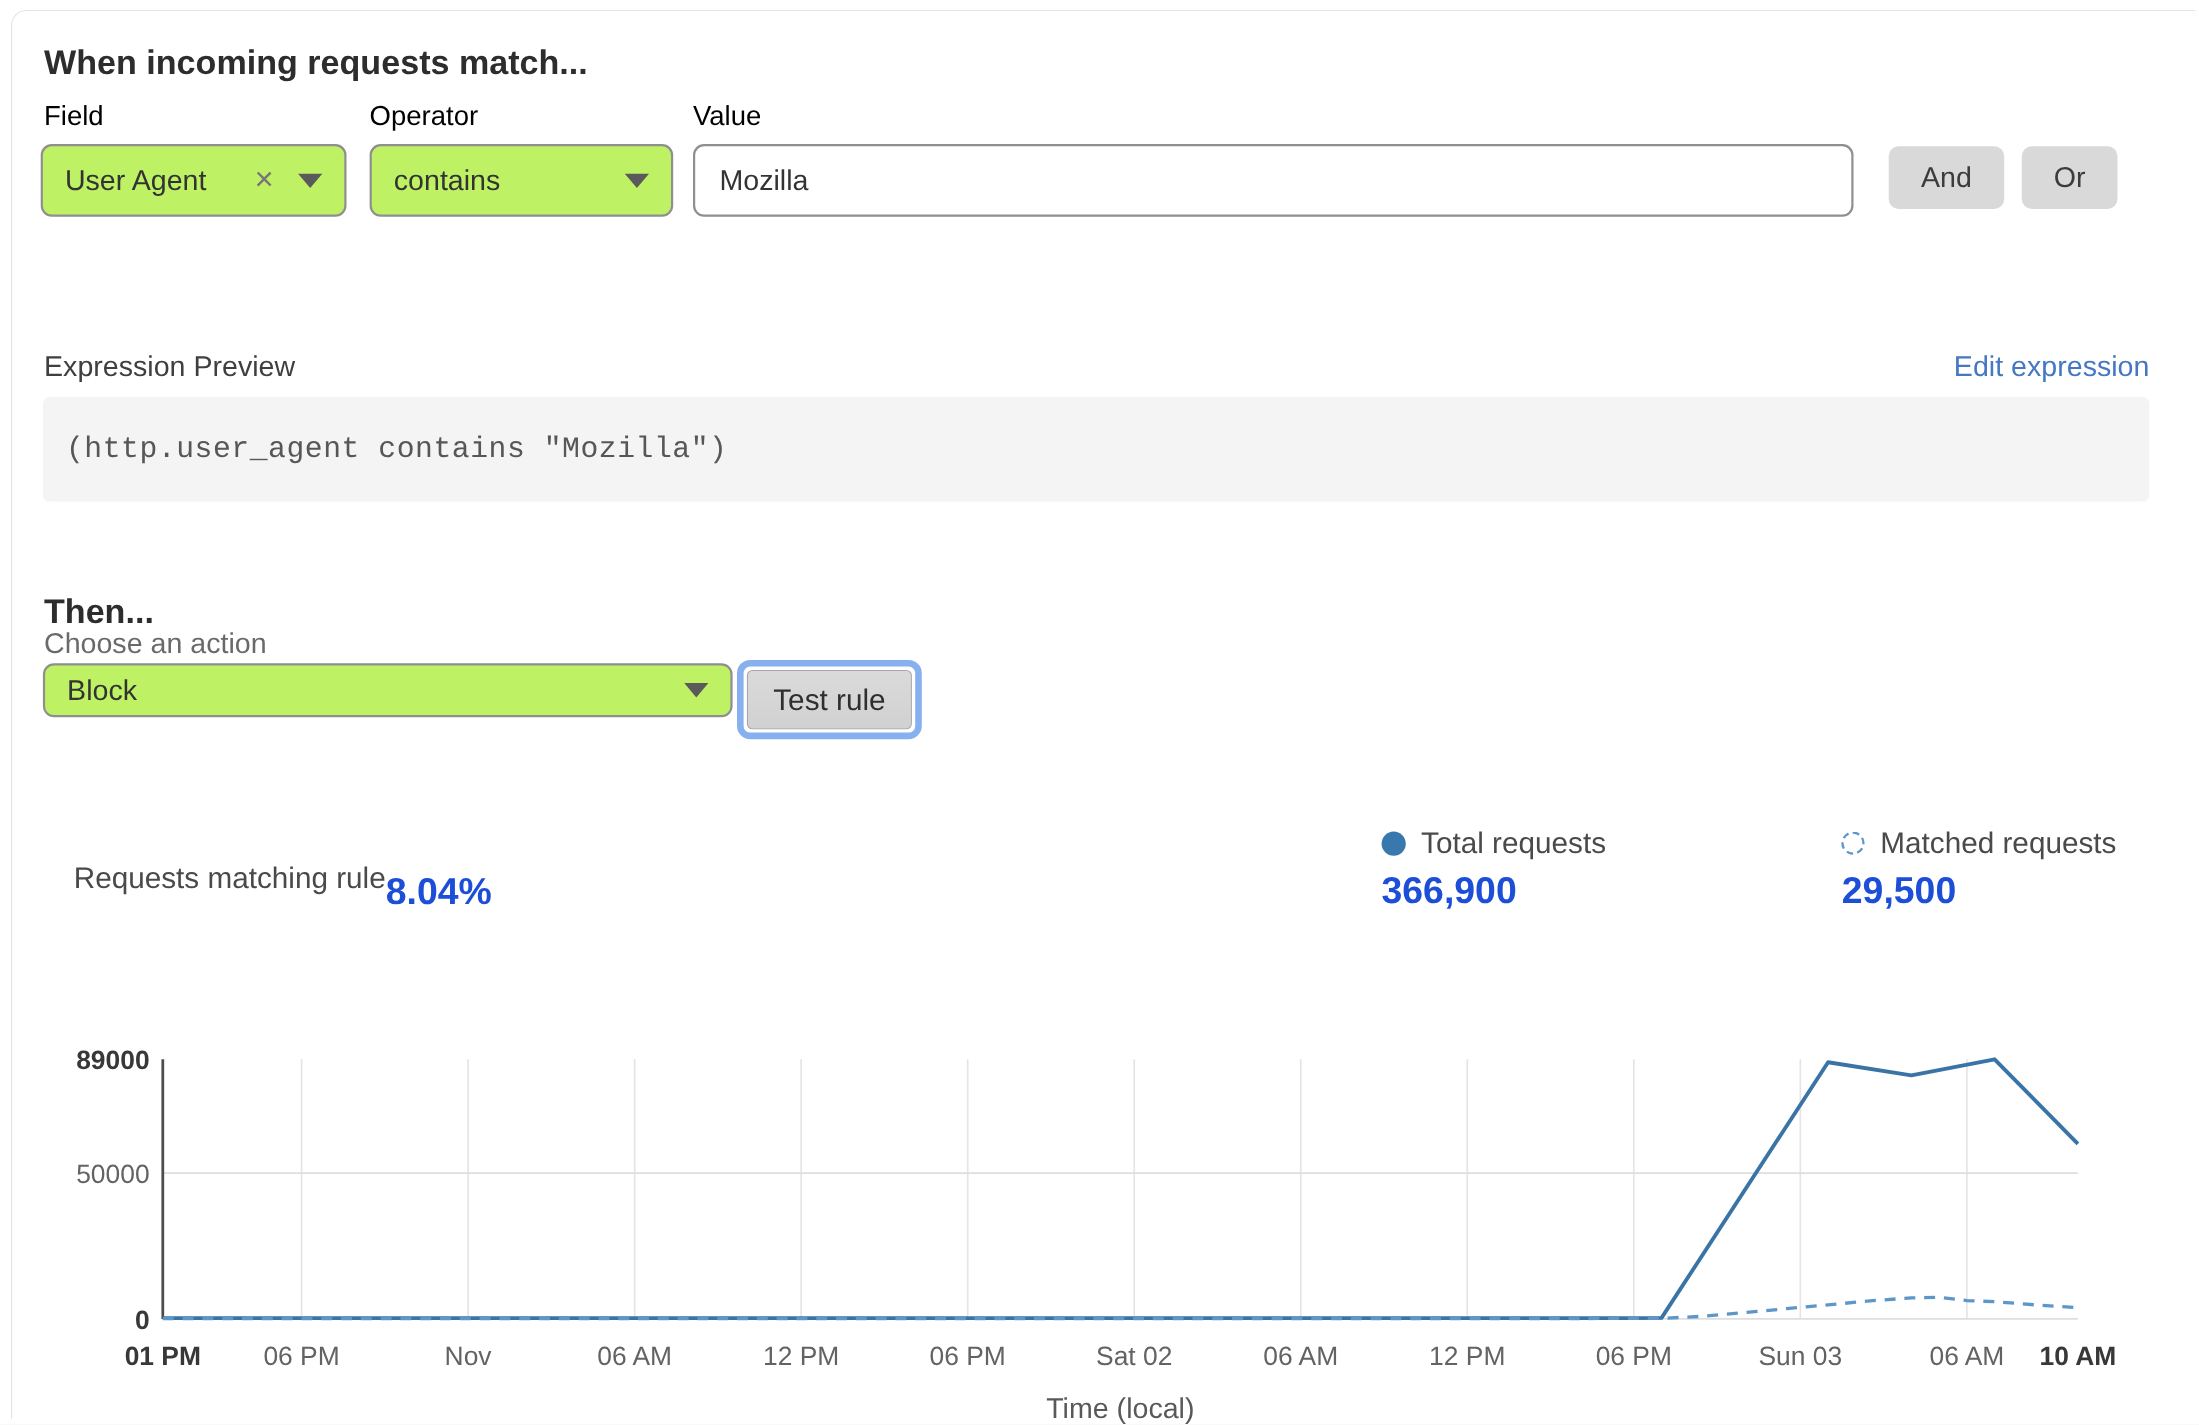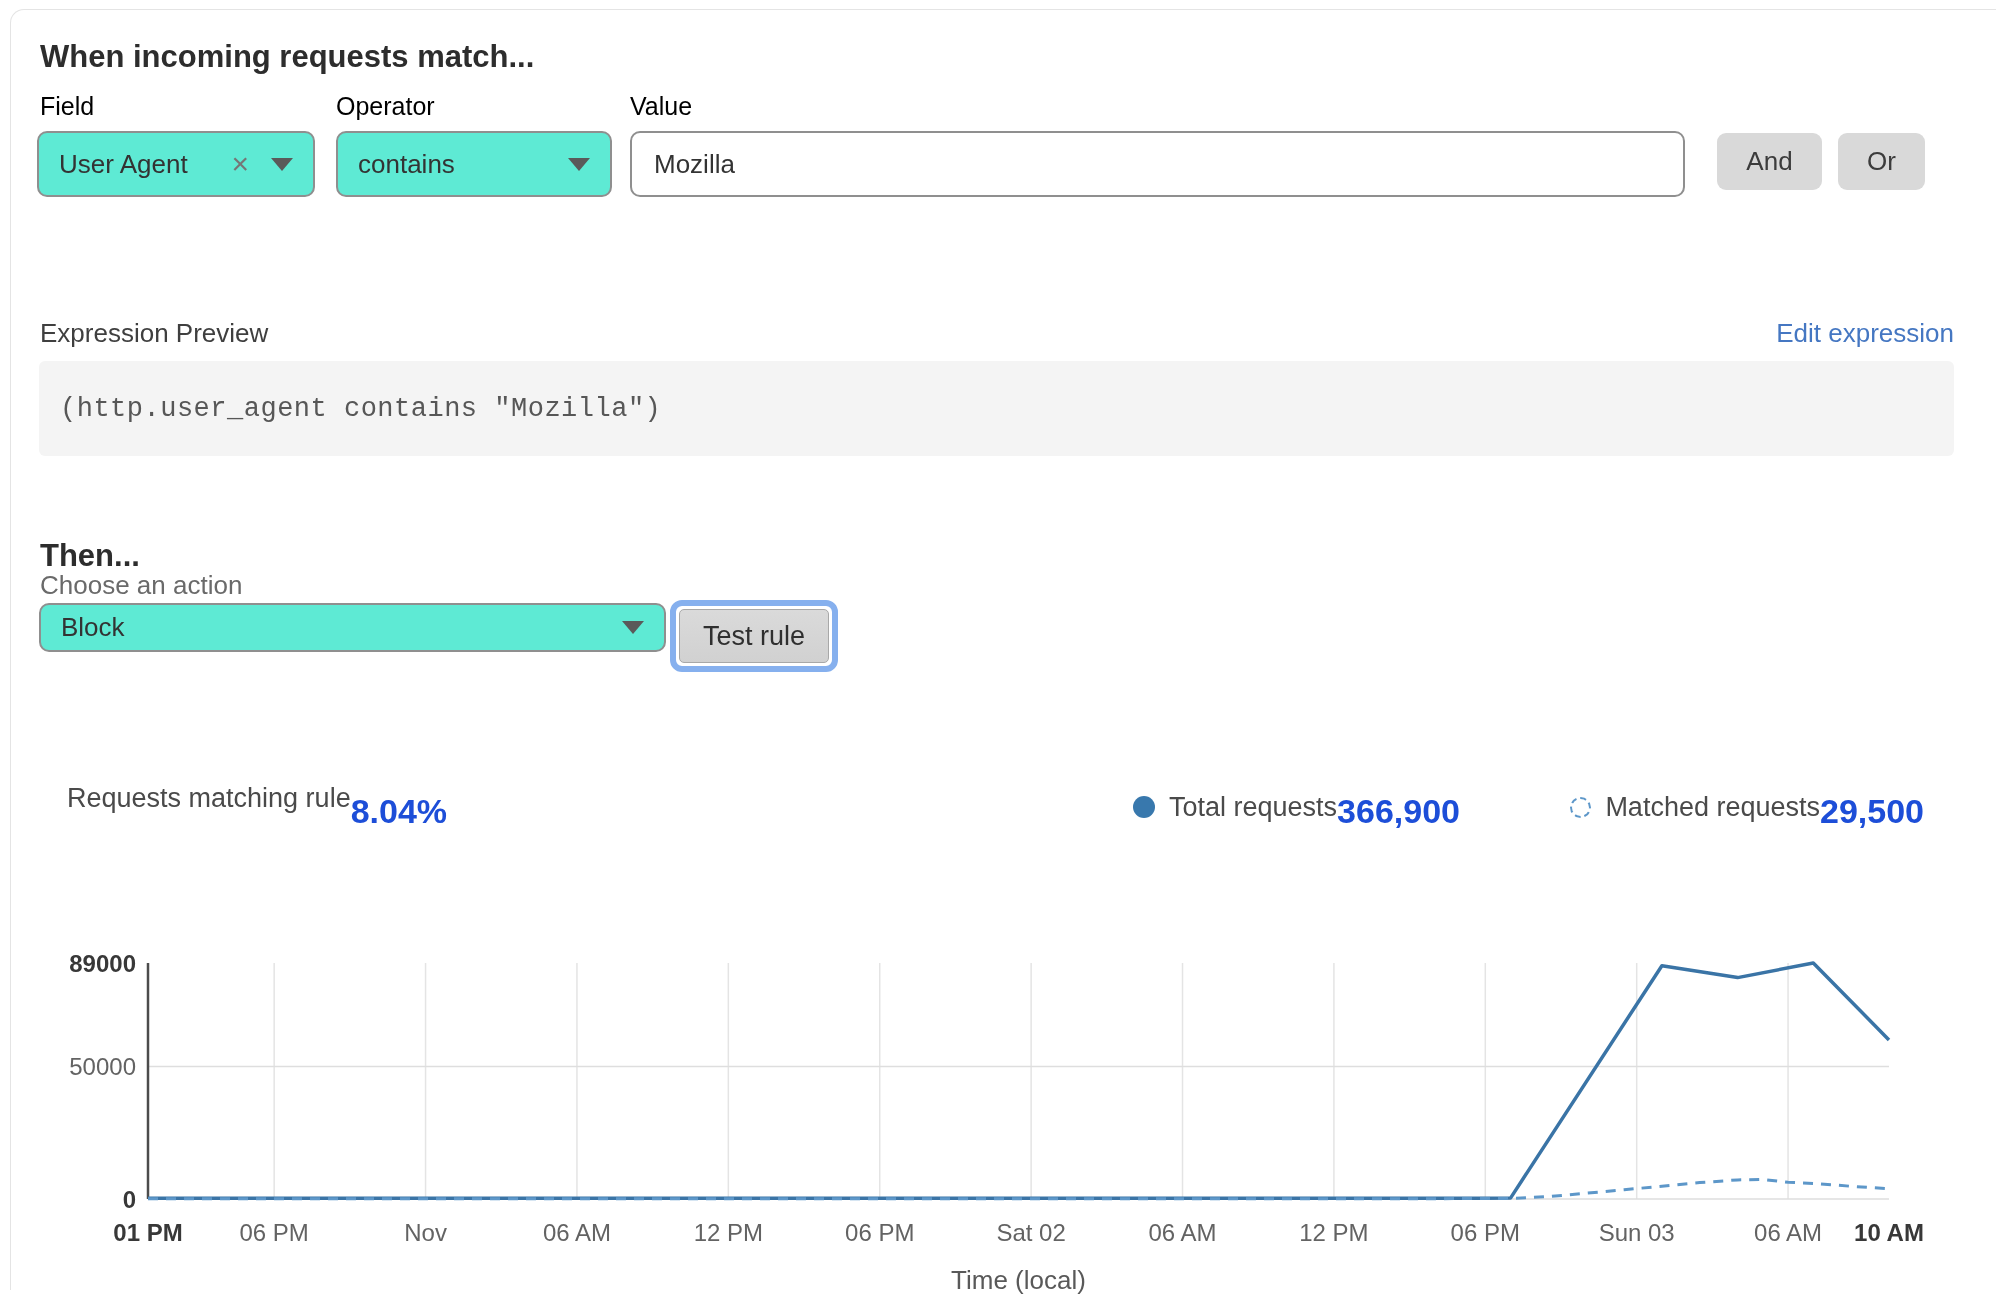--- a/index.html
+++ b/index.html
@@ -5,21 +5,21 @@
   html,body{margin:0;padding:0;background:#ffffff;}
   body{width:1999px;height:1295px;position:relative;overflow:hidden;
        font-family:"Liberation Sans","DejaVu Sans",sans-serif;color:#333;}
   .abs{position:absolute;}
   .card-corner{left:10px;top:9px;width:1985px;height:1280px;
        border-top:1px solid #e4e4e4;border-left:1px solid #e4e4e4;
        border-top-left-radius:14px;pointer-events:none;}
   .h-main{left:40px;top:18px;font-size:31px;font-weight:bold;color:#2d2d2d;}
   .ctl-label{top:92px;font-size:25px;color:#000000;text-align:center;}
   .lbl-field{left:40px;} .lbl-operator{left:336px;} .lbl-value{left:630px;}
-  .select{box-sizing:border-box;height:66px;background:#5eead4;border:2px solid #8f8f8f;
+  .select{box-sizing:border-box;height:66px;background:#bef264;border:2px solid #8f8f8f;
        border-radius:10px;display:flex;align-items:center;padding:0 20px;cursor:pointer;}
   .sel-field{left:37px;top:131px;width:278px;}
   .sel-operator{left:336px;top:131px;width:276px;}
   .sel-text{font-size:26px;color:#333;flex:1;white-space:nowrap;}
   .clear-x{font-size:30px;color:#767676;line-height:1;margin-right:22px;cursor:pointer;}
   .caret{width:0;height:0;border-left:11px solid transparent;border-right:11px solid transparent;
        border-top:13px solid #5a5a5a;}
   .input-value{box-sizing:border-box;left:630px;top:131px;width:1055px;height:66px;
        border:2px solid #8f8f8f;border-radius:10px;font-size:26px;color:#333;
        padding:0 0 0 22px;font-family:inherit;outline:none;background:#fff;}
@@ -36,21 +36,21 @@
        color:#575757;letter-spacing:0.5px;white-space:pre;}
   .h-then{left:40px;top:512px;font-size:31px;font-weight:bold;color:#2d2d2d;}
   .choose-label{left:40px;top:570px;font-size:26px;color:#6a6a6a;}
   .sel-action{left:39px;top:603px;width:627px;height:49px;}
   .test-ring{left:670px;top:600px;border:6px solid #86b0ee;border-radius:12px;
        background:#fff;padding:3px;}
   .test-btn{box-sizing:border-box;width:150px;height:54px;background:linear-gradient(#dadada,#d1d1d1);
        border:1px solid #a8a8a8;border-radius:5px;font-size:27px;color:#2f2f2f;
        font-family:inherit;cursor:pointer;}
   .stat-left{left:67px;top:783px;display:flex;flex-direction:row;}
-  .legend-block{top:783px;display:flex;flex-direction:row;align-items:center;}
+  .legend-block{top:751px;display:flex;flex-direction:column;align-items:flex-start;}
   .legend-total{right:539px;} .legend-matched{right:75px;}
   .legend-row{display:flex;align-items:center;gap:14px;}
   .stat-label{font-size:27px;color:#4a4a4a;white-space:nowrap;}
   .stat-value{font-size:34px;font-weight:bold;color:#1d4ed8;margin-top:9px;white-space:nowrap;}
   .dot-solid{width:22px;height:22px;border-radius:50%;background:#3878ad;}
   .dot-dashed{box-sizing:border-box;width:21px;height:21px;border-radius:50%;
        border:2.5px dashed #5d97c9;background:#fff;}
   #chart-svg{left:0;top:940px;overflow:visible;}
   .ytick-b{font-size:24px;font-weight:bold;fill:#383838;}
   .ytick-n{font-size:24px;fill:#636363;}

